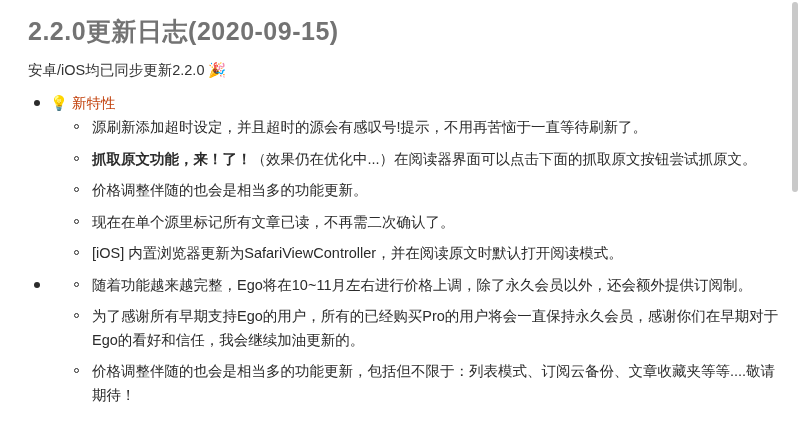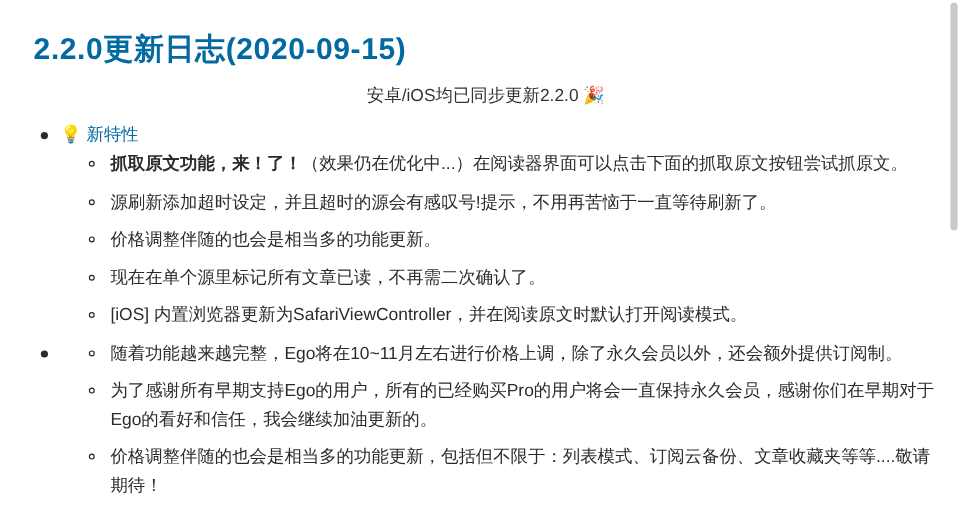--- a/index.html
+++ b/index.html
@@ -19,30 +19,29 @@
     width: 800px;
     height: 436px;
     box-sizing: border-box;
     padding: 16px 18px 0 28px;
     background: #ffffff;
   }
   .page-title {
     font-size: 25px;
     font-weight: bold;
     letter-spacing: 0.5px;
-    color: #0369a1;
-    margin: 10px 0 14px 0;
+    color: #737373;
+    margin: 0 0 14px 0;
     line-height: 1.2;
   }
   .intro {
     font-size: 14.5px;
     color: #333333;
     margin: 0 0 10px 0;
     line-height: 1.5;
-    text-align: center;
   }
   .emoji {
     font-family: "DejaVu Sans", sans-serif;
   }
   ul.level1 {
     list-style: none;
     margin: 0;
     padding: 0;
   }
   ul.level1 > li.section {
@@ -54,21 +53,21 @@
     position: absolute;
     left: 6px;
     top: 8px;
     width: 6px;
     height: 6px;
     border-radius: 50%;
     background: #2b2b2b;
   }
   .section-title {
     font-size: 14.5px;
-    color: #0369a1;
+    color: #c2410c;
     line-height: 1.55;
     margin-bottom: 2px;
   }
   ul.level2 {
     list-style: none;
     margin: 0;
     padding: 0 0 0 22px;
   }
   ul.level2 > li.item {
     position: relative;
@@ -120,25 +119,25 @@
 
     <li class="section">
       <span class="bullet"></span>
       <div class="section-title">
         <span class="emoji">💡</span>
         <span>新特性</span>
       </div>
       <ul class="level2">
         <li class="item">
           <span class="bullet-hollow"></span>
-          <span class="item-text"><span class="item-text bold" style="display:inline">抓取原文功能，来！了！</span><span>（效果仍在优化中...）在阅读器界面可以点击下面的抓取原文按钮尝试抓原文。</span></span>
+          <span class="item-text">源刷新添加超时设定，并且超时的源会有感叹号!提示，不用再苦恼于一直等待刷新了。</span>
         </li>
         <li class="item">
           <span class="bullet-hollow"></span>
-          <span class="item-text">源刷新添加超时设定，并且超时的源会有感叹号!提示，不用再苦恼于一直等待刷新了。</span>
+          <span class="item-text"><span class="item-text bold" style="display:inline">抓取原文功能，来！了！</span><span>（效果仍在优化中...）在阅读器界面可以点击下面的抓取原文按钮尝试抓原文。</span></span>
         </li>
         <li class="item">
           <span class="bullet-hollow"></span>
           <span class="item-text">价格调整伴随的也会是相当多的功能更新。</span>
         </li>
         <li class="item">
           <span class="bullet-hollow"></span>
           <span class="item-text">现在在单个源里标记所有文章已读，不再需二次确认了。</span>
         </li>
         <li class="item">

